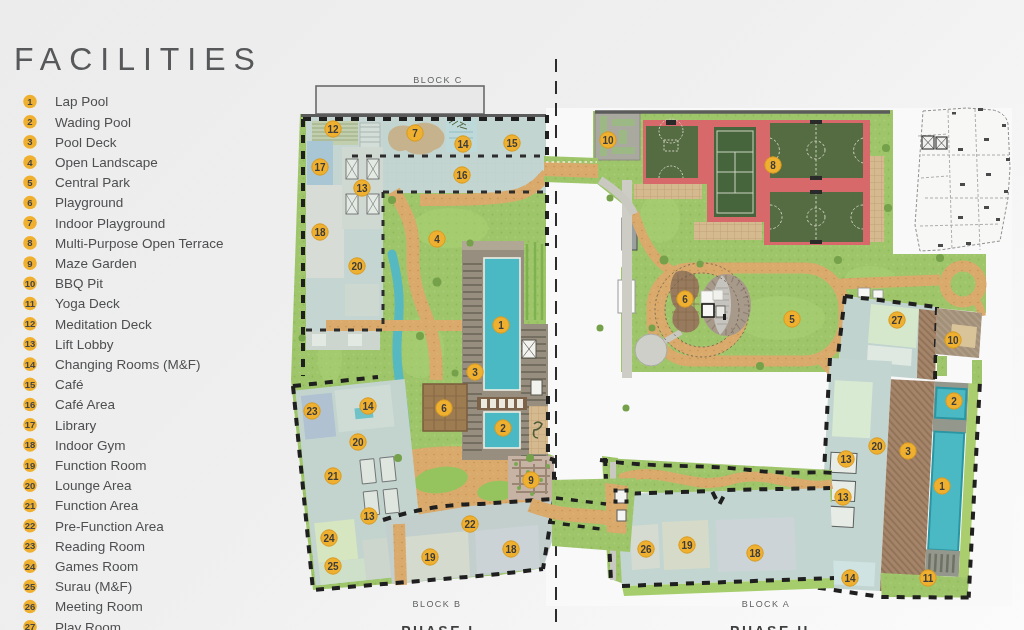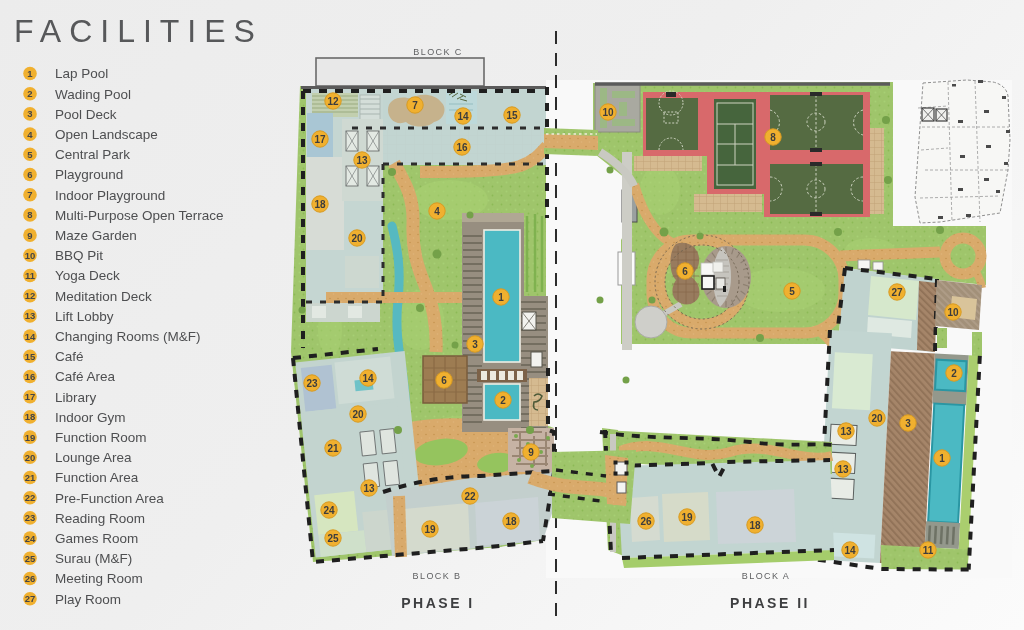--- a/index.html
+++ b/index.html
@@ -1,18 +1,18 @@
 <!DOCTYPE html>
 <html><head>
 <meta charset="utf-8">
 <style>
   html,body{margin:0;padding:0;}
   body{width:1024px;height:630px;overflow:hidden;font-family:"Liberation Sans",sans-serif;
        background:linear-gradient(135deg,#ececec 0%,#efefef 45%,#f6f6f6 75%,#fbfbfb 100%);}
-  #stage{position:relative;width:1024px;height:549px;}
+  #stage{position:relative;width:1024px;height:549px;margin-top:28px;}
   svg{position:absolute;left:0;top:0;}
   text{font-family:"Liberation Sans",sans-serif;}
 </style>
 </head>
 <body>
 <div id="stage">
 <svg width="1024" height="630" viewBox="0 0 1024 630">
   <defs>
     <clipPath id="p1clip">
           <rect x="294" y="86" width="256" height="262"></rect>

